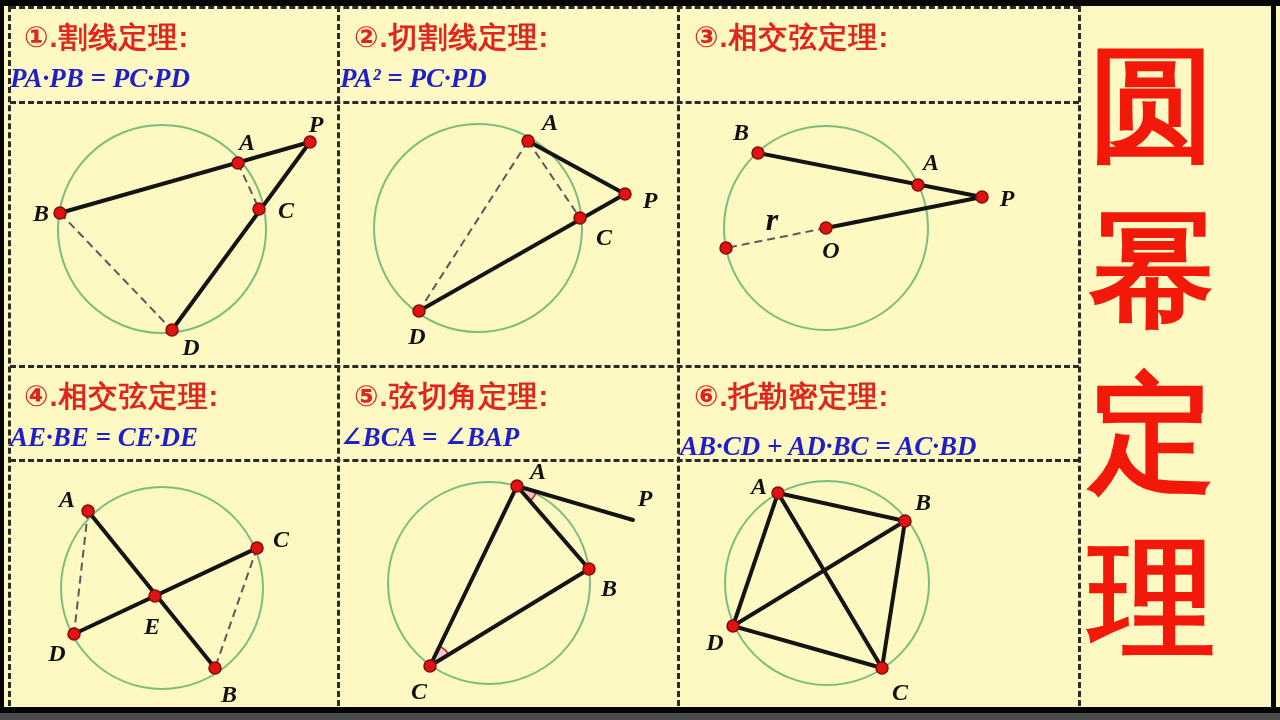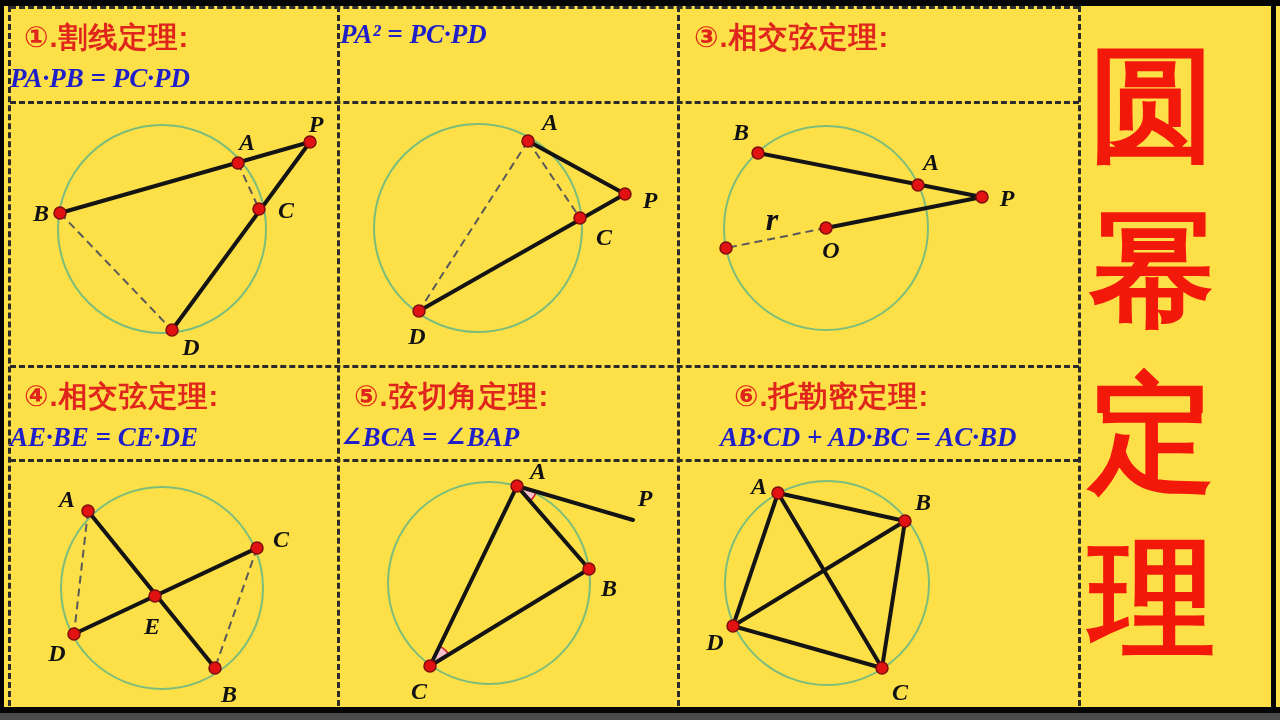--- a/index.html
+++ b/index.html
@@ -1,16 +1,16 @@
 <!DOCTYPE html>
 <html><head>
 <meta charset="utf-8">
 <style>
   html,body{margin:0;padding:0;background:#000;}
-  #stage{position:relative;width:1280px;height:720px;background:#fde047;overflow:hidden;
+  #stage{position:relative;width:1280px;height:720px;background:#fef9c3;overflow:hidden;
          font-family:"Liberation Sans","DejaVu Sans",sans-serif;}
   
   .frame{position:absolute;background:#050505;}
   .bottom-gray{position:absolute;background:#4b4b4b;}
   
   .vline{position:absolute;width:0;border-left:3px dashed #2b2b2b;}
   .hline{position:absolute;height:0;border-top:3px dashed #2b2b2b;}
   
   .cell{position:absolute;display:flex;flex-direction:column;}
   .heading{color:#e0251c;font-weight:bold;font-size:29px;line-height:1;padding-left:14px;margin-top:15px;
@@ -46,35 +46,36 @@
   <div class="vline" style="left:1078px;top:6px;height:700px;"></div>
   <div class="hline" style="left:10px;top:101px;width:1069px;"></div>
   <div class="hline" style="left:10px;top:365px;width:1069px;"></div>
   <div class="hline" style="left:10px;top:459px;width:1069px;"></div>
 
   <div class="cell" style="left:10px;top:8px;width:327px;height:93px;">
     <div class="heading">①.割线定理:</div>
     <div class="formula">PA·PB = PC·PD</div>
   </div>
   <div class="cell" style="left:340px;top:8px;width:337px;height:93px;">
+    <div class="heading">②.切割线定理:</div>
     <div class="formula">PA² = PC·PD</div>
   </div>
   <div class="cell" style="left:680px;top:8px;width:398px;height:93px;">
     <div class="heading">③.相交弦定理:</div>
   </div>
 
   <div class="cell" style="left:340px;top:367px;width:337px;height:92px;">
     <div class="heading">⑤.弦切角定理:</div>
     <div class="formula">∠BCA = ∠BAP</div>
   </div>
   <div class="cell" style="left:10px;top:367px;width:327px;height:92px;">
     <div class="heading">④.相交弦定理:</div>
     <div class="formula">AE·BE = CE·DE</div>
   </div>
-  <div class="cell" style="left:720px;top:367px;width:398px;height:92px;">
+  <div class="cell" style="left:680px;top:367px;width:398px;height:92px;gap:9px;">
     <div class="heading">⑥.托勒密定理:</div>
     <div class="formula wide">AB·CD + AD·BC = AC·BD</div>
   </div>
 
   <svg style="left:10px;top:104px;" width="328" height="262" viewBox="10 104 328 262">
     <circle class="circ" cx="162" cy="229" r="104"></circle>
     <line class="helper" x1="238" y1="163" x2="259" y2="209"></line>
     <line class="helper" x1="60" y1="213" x2="172" y2="330"></line>
     <line class="geoline" x1="60" y1="213" x2="310" y2="142"></line>
     <line class="geoline" x1="310" y1="142" x2="172" y2="330"></line>

